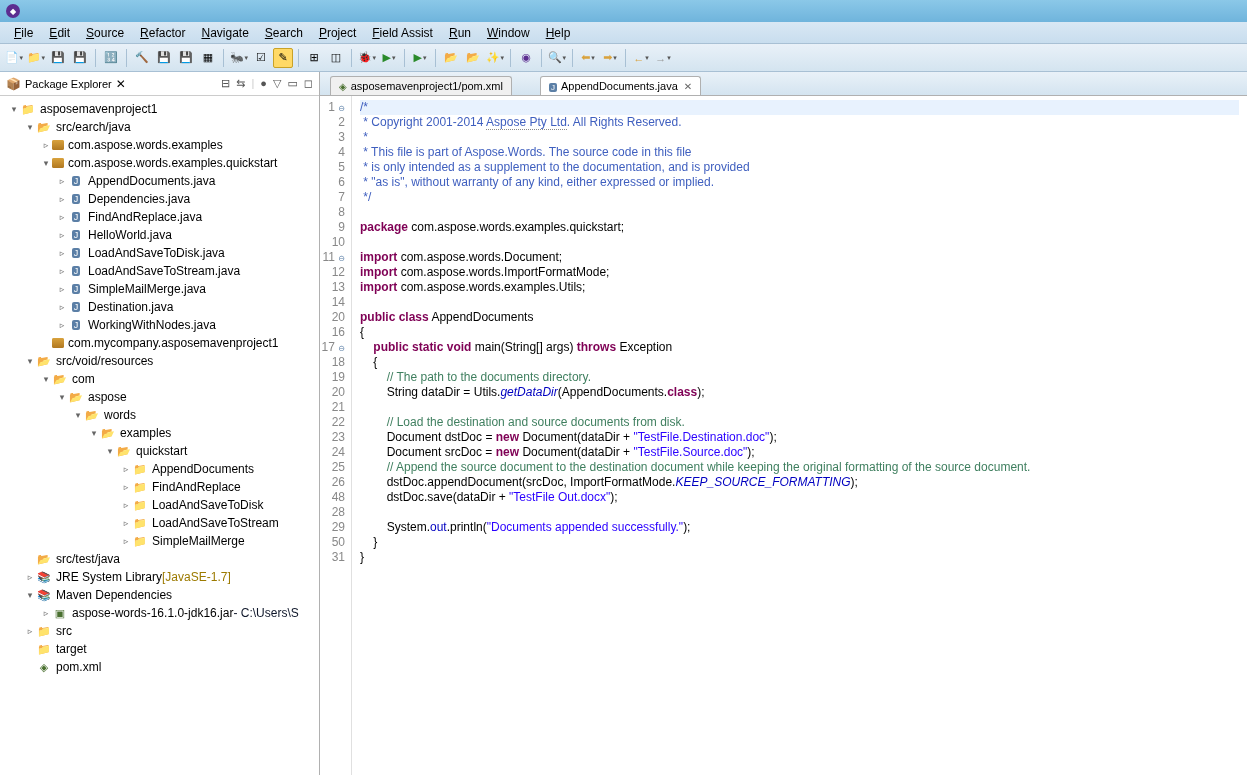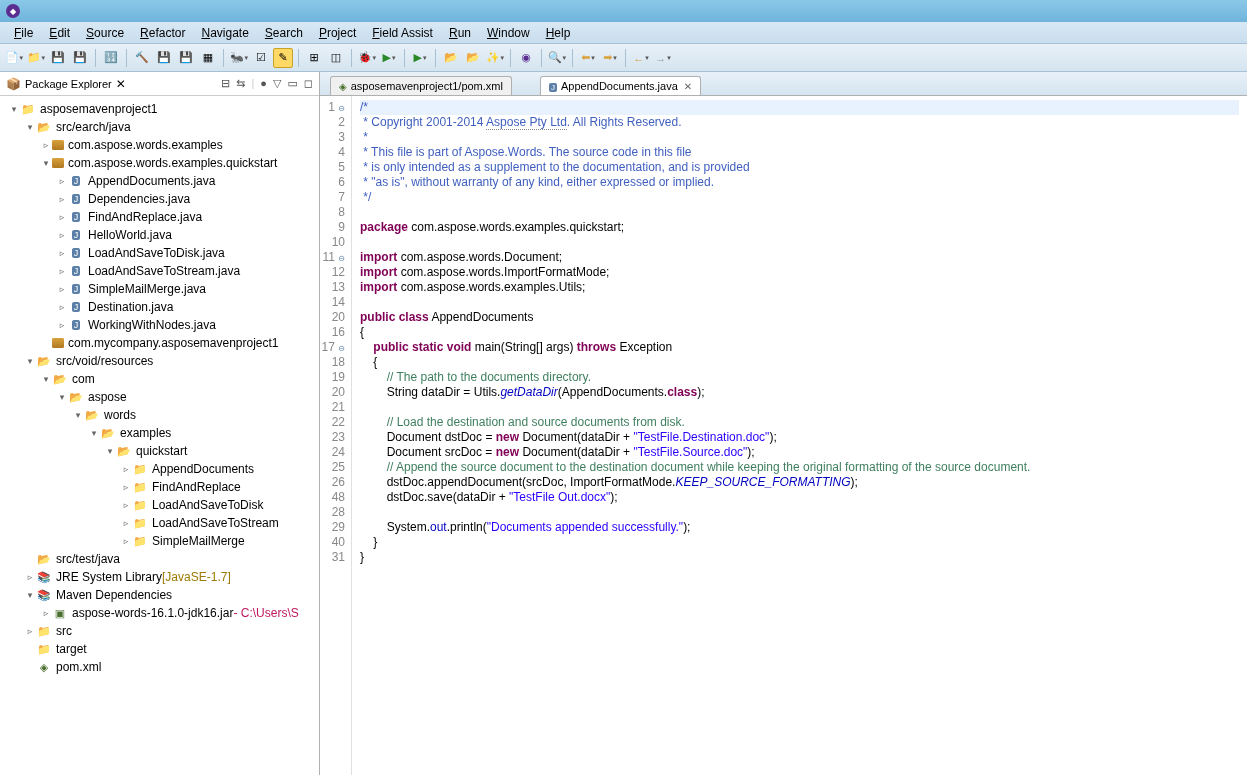--- a/index.html
+++ b/index.html
@@ -28,21 +28,21 @@
 .ticon { width:16px; height:16px; margin-right:4px; display:inline-flex; align-items:center; justify-content:center; font-size:11px; }
 .ic-proj { color:#c08030; }
 .ic-folder { color:#d9a23d; }
 .ic-folder-o { color:#d9a23d; }
 .ic-pkg { background:linear-gradient(#d9a23d,#b07820); border-radius:2px; width:12px; height:10px; }
 .ic-java { color:#5b7fa6; }
 .ic-xml { color:#4a7030; }
 .ic-jar { color:#4a7030; }
 .ic-lib { color:#5b7fa6; }
 .lbl-extra { color:#9c7a00; }
-.lbl-gray { color:#be185d; }
+.lbl-gray { color:#0f172a; }
 .editor-area { flex:1; display:flex; flex-direction:column; }
 .editor-tabs { height:24px; display:flex; align-items:flex-end; background:linear-gradient(#e9f1f8,#d4e4f0); padding-left:10px; gap:28px; border-bottom:1px solid #b0b0b0; }
 .etab { display:flex; align-items:center; padding:3px 8px; font-size:11px; border:1px solid #b0b0b0; border-bottom:none; background:#f0f0f0; border-radius:3px 3px 0 0; cursor:default; }
 .etab.active { background:#fff; }
 .etab .eicon { margin-right:4px; font-size:10px; }
 .etab .eclose { margin-left:6px; color:#666; font-size:10px; }
 .code-area { flex:1; display:flex; background:#fff; overflow:hidden; font-family:Consolas,"Courier New",monospace; font-size:12px; }
 .gutter { width:32px; text-align:right; padding:4px 6px 4px 0; color:#888; background:#fff; border-right:1px solid #e0e0e0; line-height:15px; }
 .gutter div { height:15px; }
 .code { flex:1; padding:4px 8px; line-height:15px; white-space:pre; overflow:auto; }
@@ -368,19 +368,19 @@
           <div>20</div>
           <div>21</div>
           <div>22</div>
           <div>23</div>
           <div>24</div>
           <div>25</div>
           <div>26</div>
           <div>48</div>
           <div>28</div>
           <div>29</div>
-          <div>40</div>
+          <div>50</div>
           <div>31</div>
         </div>
       <div class="code" id="code"><div class="line c-cursor"><span class="c-doc">/*</span></div><div class="line"><span class="c-doc"> * Copyright 2001-2014 <span class="underline-dotted">Aspose Pty Ltd</span>. All Rights Reserved.</span></div><div class="line"><span class="c-doc"> *</span></div><div class="line"><span class="c-doc"> * This file is part of Aspose.Words. The source code in this file</span></div><div class="line"><span class="c-doc"> * is only intended as a supplement to the documentation, and is provided</span></div><div class="line"><span class="c-doc"> * "as is", without warranty of any kind, either expressed or implied.</span></div><div class="line"><span class="c-doc"> */</span></div><div class="line">&nbsp;</div><div class="line"><span class="c-kw">package</span> com.aspose.words.examples.quickstart;</div><div class="line">&nbsp;</div><div class="line"><span class="c-kw">import</span> com.aspose.words.Document;</div><div class="line"><span class="c-kw">import</span> com.aspose.words.ImportFormatMode;</div><div class="line"><span class="c-kw">import</span> com.aspose.words.examples.Utils;</div><div class="line">&nbsp;</div><div class="line"><span class="c-kw">public</span> <span class="c-kw">class</span> AppendDocuments</div><div class="line">{</div><div class="line">    <span class="c-kw">public</span> <span class="c-kw">static</span> <span class="c-kw">void</span> main(String[] args) <span class="c-kw">throws</span> Exception</div><div class="line">    {</div><div class="line">        <span class="c-comment">// The path to the documents directory.</span></div><div class="line">        String dataDir = Utils.<span class="c-static">getDataDir</span>(AppendDocuments.<span class="c-kw">class</span>);</div><div class="line">&nbsp;</div><div class="line">        <span class="c-comment">// Load the destination and source documents from disk.</span></div><div class="line">        Document dstDoc = <span class="c-kw">new</span> Document(dataDir + <span class="c-str">"TestFile.Destination.doc"</span>);</div><div class="line">        Document srcDoc = <span class="c-kw">new</span> Document(dataDir + <span class="c-str">"TestFile.Source.doc"</span>);</div><div class="line">        <span class="c-comment">// Append the source document to the destination document while keeping the original formatting of the source document.</span></div><div class="line">        dstDoc.appendDocument(srcDoc, ImportFormatMode.<span class="c-static">KEEP_SOURCE_FORMATTING</span>);</div><div class="line">        dstDoc.save(dataDir + <span class="c-str">"TestFile Out.docx"</span>);</div><div class="line">&nbsp;</div><div class="line">        System.<span class="c-field">out</span>.println(<span class="c-str">"Documents appended successfully."</span>);</div><div class="line">    }</div><div class="line">}</div></div>
     </div>
   </div>
 </div>
 
 </body></html>

